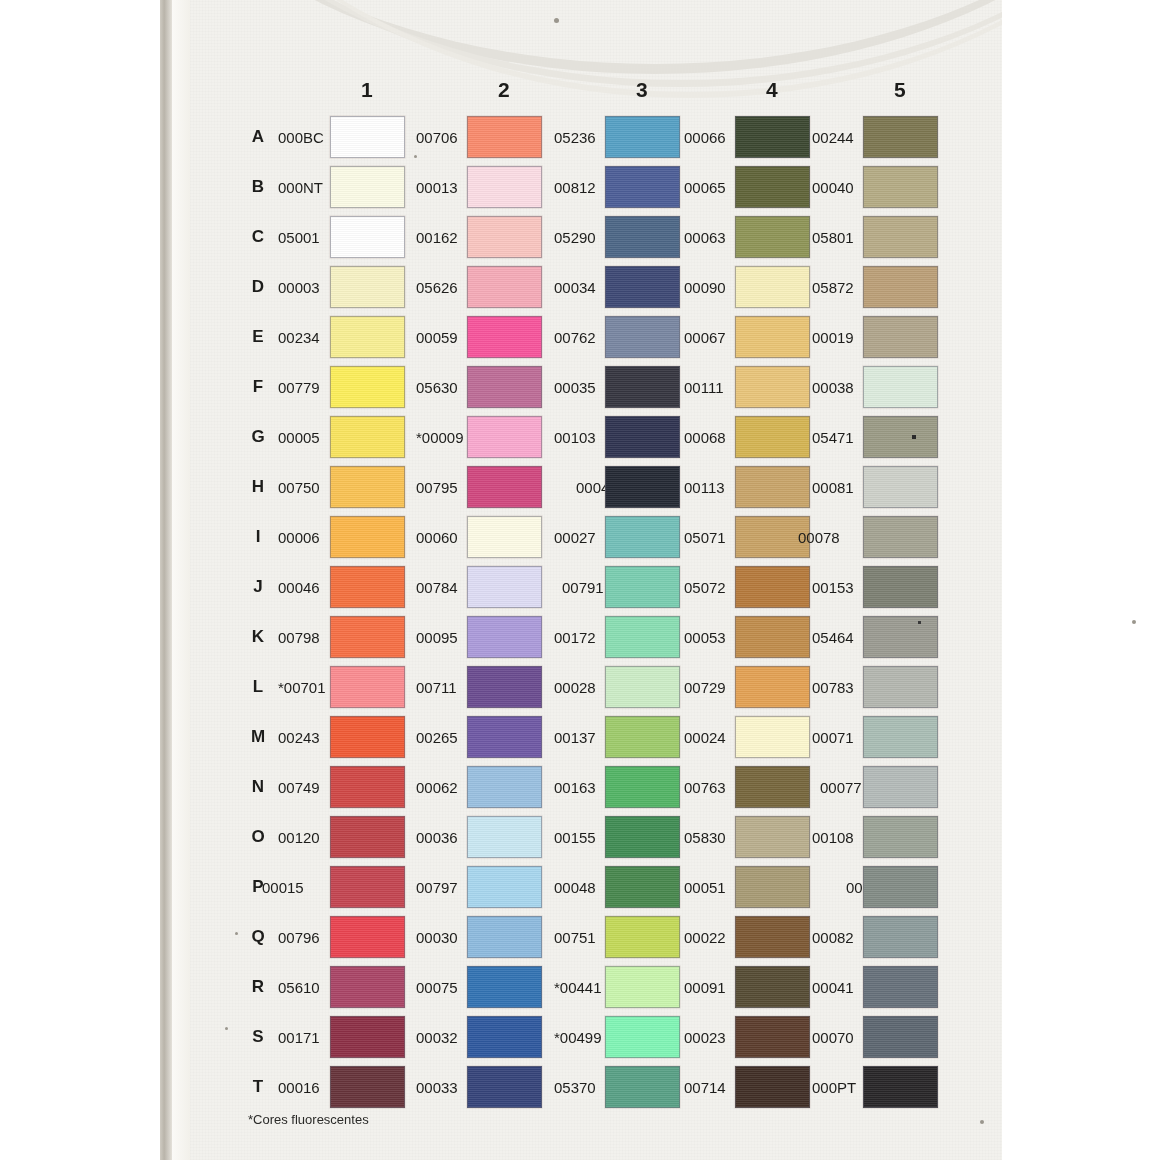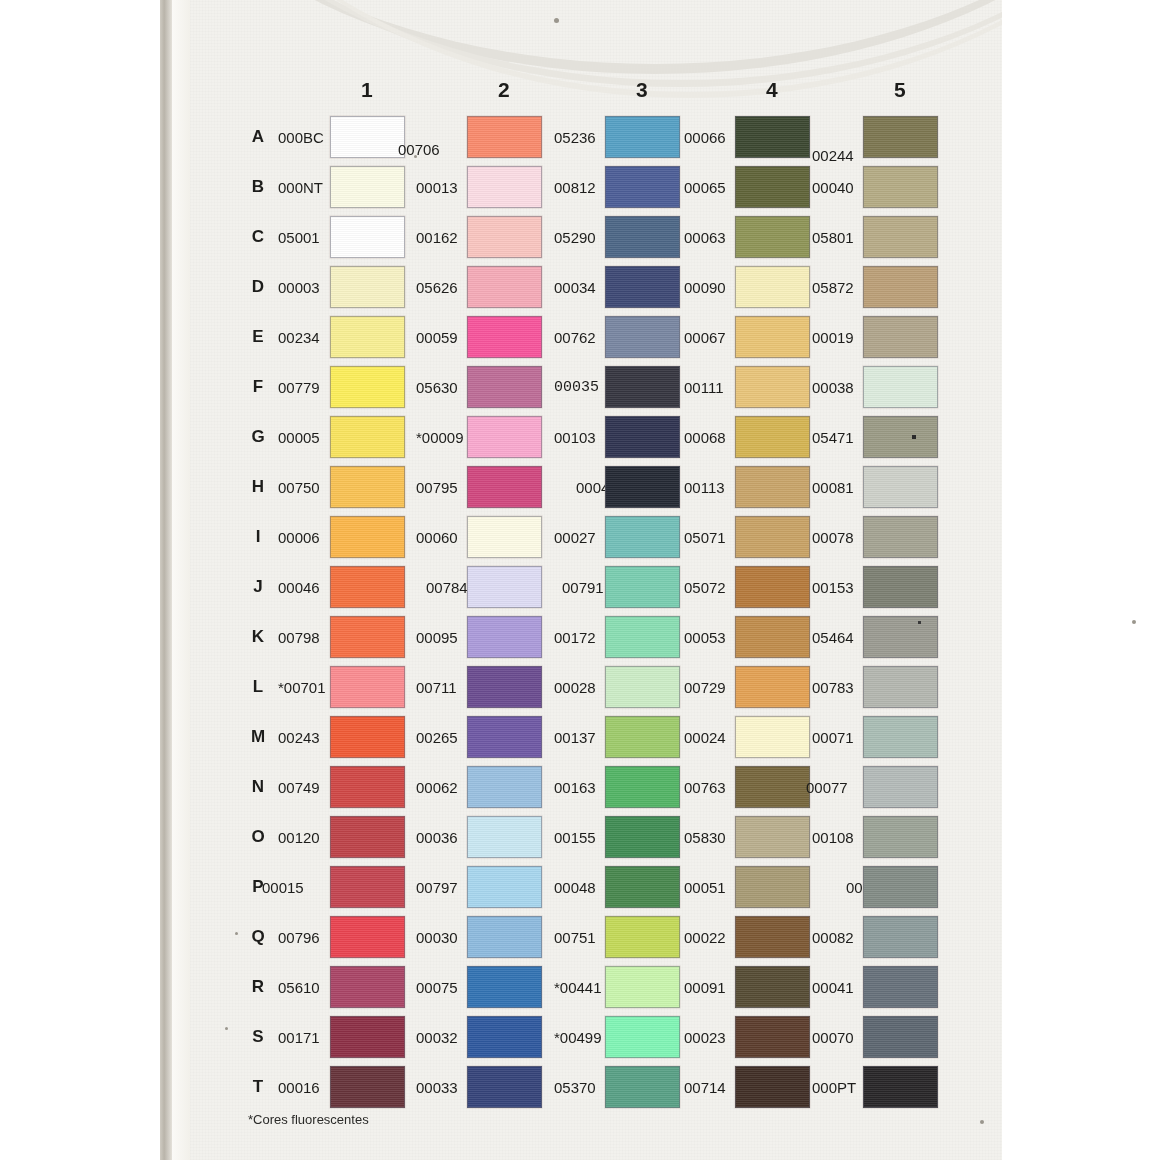--- a/index.html
+++ b/index.html
@@ -193,33 +193,33 @@
         <div class="col-header" style="left: 547px;">4</div>
         <div class="col-header" style="left: 675px;">5</div>
       </div>
     <div class="grid">
         <div class="row">
           <div class="row-letter">A</div>
           <div class="cell-code" style="left: 88px;">000BC</div>
           <div class="swatch" title="000BC" style="left: 140px; background: rgb(255, 255, 255);">
             <div class="swatch-tex"></div>
           </div>
-          <div class="cell-code" style="left: 208px; margin-top: 12px;">00706</div>
+          <div class="cell-code" style="left: 226px;">00706</div>
           <div class="swatch" title="00706" style="left: 277px; background: rgb(249, 138, 108);">
             <div class="swatch-tex"></div>
           </div>
           <div class="cell-code" style="left: 364px;">05236</div>
           <div class="swatch" title="05236" style="left: 415px; background: rgb(85, 160, 196);">
             <div class="swatch-tex"></div>
           </div>
           <div class="cell-code" style="left: 494px;">00066</div>
           <div class="swatch" title="00066" style="left: 545px; background: rgb(59, 71, 48);">
             <div class="swatch-tex"></div>
           </div>
-          <div class="cell-code" style="left: 622px; margin-top: 18px;">00244</div>
+          <div class="cell-code" style="left: 622px;">00244</div>
           <div class="swatch" title="00244" style="left: 673px; background: rgb(124, 118, 80);">
             <div class="swatch-tex"></div>
           </div>
         </div>
         <div class="row">
           <div class="row-letter">B</div>
           <div class="cell-code" style="left: 88px;">000NT</div>
           <div class="swatch" title="000NT" style="left: 140px; background: rgb(251, 251, 230);">
             <div class="swatch-tex"></div>
           </div>
@@ -312,21 +312,21 @@
         <div class="row">
           <div class="row-letter">F</div>
           <div class="cell-code" style="left: 88px;">00779</div>
           <div class="swatch" title="00779" style="left: 140px; background: rgb(252, 238, 90);">
             <div class="swatch-tex"></div>
           </div>
           <div class="cell-code" style="left: 226px;">05630</div>
           <div class="swatch" title="05630" style="left: 277px; background: rgb(189, 108, 150);">
             <div class="swatch-tex"></div>
           </div>
-          <div class="cell-code" style="left: 364px; font-family: Liberation Mono, monospace;">00035</div>
+          <div class="cell-code" style="left: 364px;">00035</div>
           <div class="swatch" title="00035" style="left: 415px; background: rgb(53, 53, 63);">
             <div class="swatch-tex"></div>
           </div>
           <div class="cell-code" style="left: 494px;">00111</div>
           <div class="swatch" title="00111" style="left: 545px; background: rgb(232, 196, 121);">
             <div class="swatch-tex"></div>
           </div>
           <div class="cell-code" style="left: 622px;">00038</div>
           <div class="swatch" title="00038" style="left: 673px; background: rgb(220, 235, 221);">
             <div class="swatch-tex"></div>
@@ -390,32 +390,32 @@
             <div class="swatch-tex"></div>
           </div>
           <div class="cell-code" style="left: 364px;">00027</div>
           <div class="swatch" title="00027" style="left: 415px; background: rgb(114, 191, 184);">
             <div class="swatch-tex"></div>
           </div>
           <div class="cell-code" style="left: 494px;">05071</div>
           <div class="swatch" title="05071" style="left: 545px; background: rgb(200, 162, 101);">
             <div class="swatch-tex"></div>
           </div>
-          <div class="cell-code" style="left: 622px;">00078</div>
+          <div class="cell-code" style="left: 608px;">00078</div>
           <div class="swatch" title="00078" style="left: 673px; background: rgb(164, 163, 146);">
             <div class="swatch-tex"></div>
           </div>
         </div>
         <div class="row">
           <div class="row-letter">J</div>
           <div class="cell-code" style="left: 88px;">00046</div>
           <div class="swatch" title="00046" style="left: 140px; background: rgb(244, 112, 62);">
             <div class="swatch-tex"></div>
           </div>
-          <div class="cell-code" style="left: 226px; margin-left: 10px;">00784</div>
+          <div class="cell-code" style="left: 226px;">00784</div>
           <div class="swatch" title="00784" style="left: 277px; background: rgb(222, 220, 244);">
             <div class="swatch-tex"></div>
           </div>
           <div class="cell-code" style="left: 372px;">00791</div>
           <div class="swatch" title="00791" style="left: 415px; background: rgb(121, 205, 176);">
             <div class="swatch-tex"></div>
           </div>
           <div class="cell-code" style="left: 494px;">05072</div>
           <div class="swatch" title="05072" style="left: 545px; background: rgb(181, 121, 59);">
             <div class="swatch-tex"></div>
@@ -506,21 +506,21 @@
             <div class="swatch-tex"></div>
           </div>
           <div class="cell-code" style="left: 364px;">00163</div>
           <div class="swatch" title="00163" style="left: 415px; background: rgb(82, 180, 101);">
             <div class="swatch-tex"></div>
           </div>
           <div class="cell-code" style="left: 494px;">00763</div>
           <div class="swatch" title="00763" style="left: 545px; background: rgb(118, 102, 60);">
             <div class="swatch-tex"></div>
           </div>
-          <div class="cell-code" style="left: 616px;">00077</div>
+          <div class="cell-code" style="left: 630px;">00077</div>
           <div class="swatch" title="00077" style="left: 673px; background: rgb(179, 186, 184);">
             <div class="swatch-tex"></div>
           </div>
         </div>
         <div class="row">
           <div class="row-letter">O</div>
           <div class="cell-code" style="left: 88px;">00120</div>
           <div class="swatch" title="00120" style="left: 140px; background: rgb(189, 66, 72);">
             <div class="swatch-tex"></div>
           </div>

